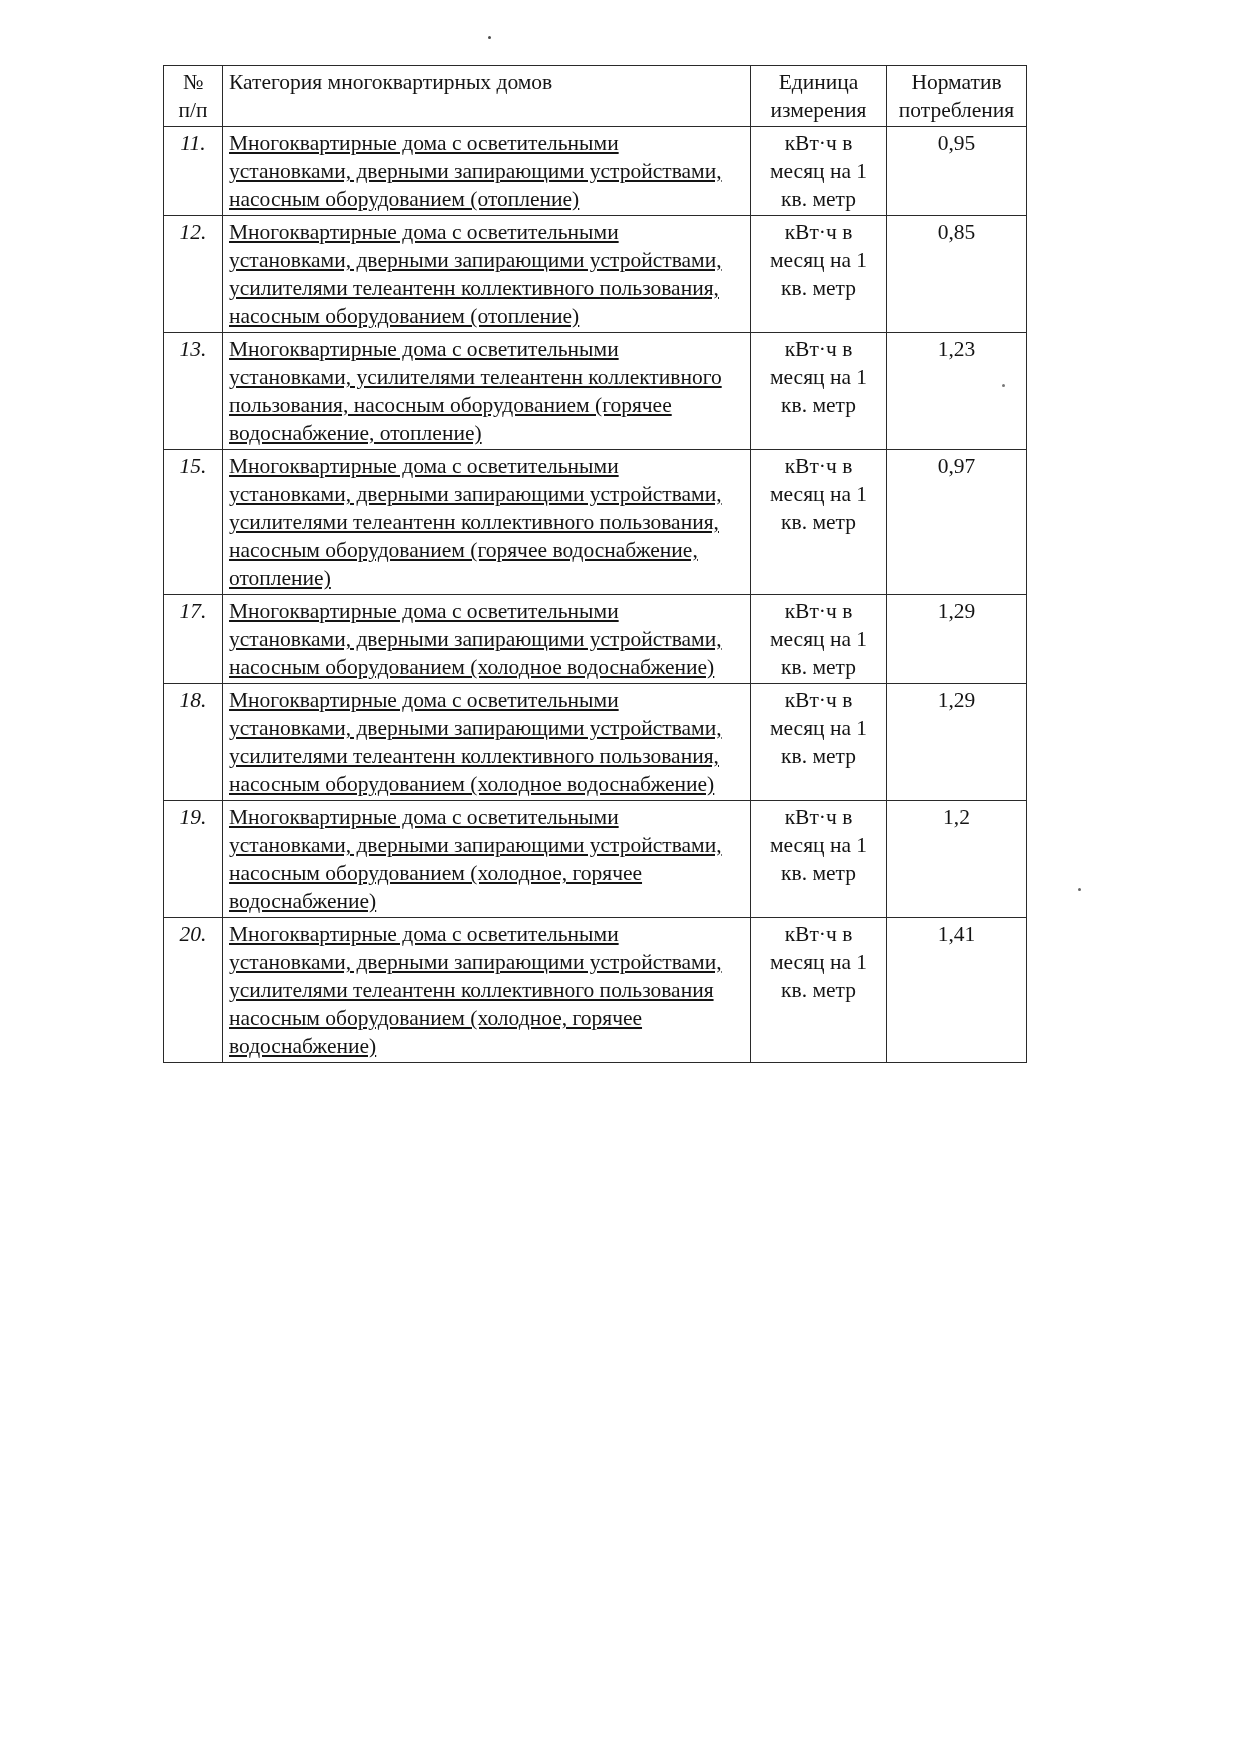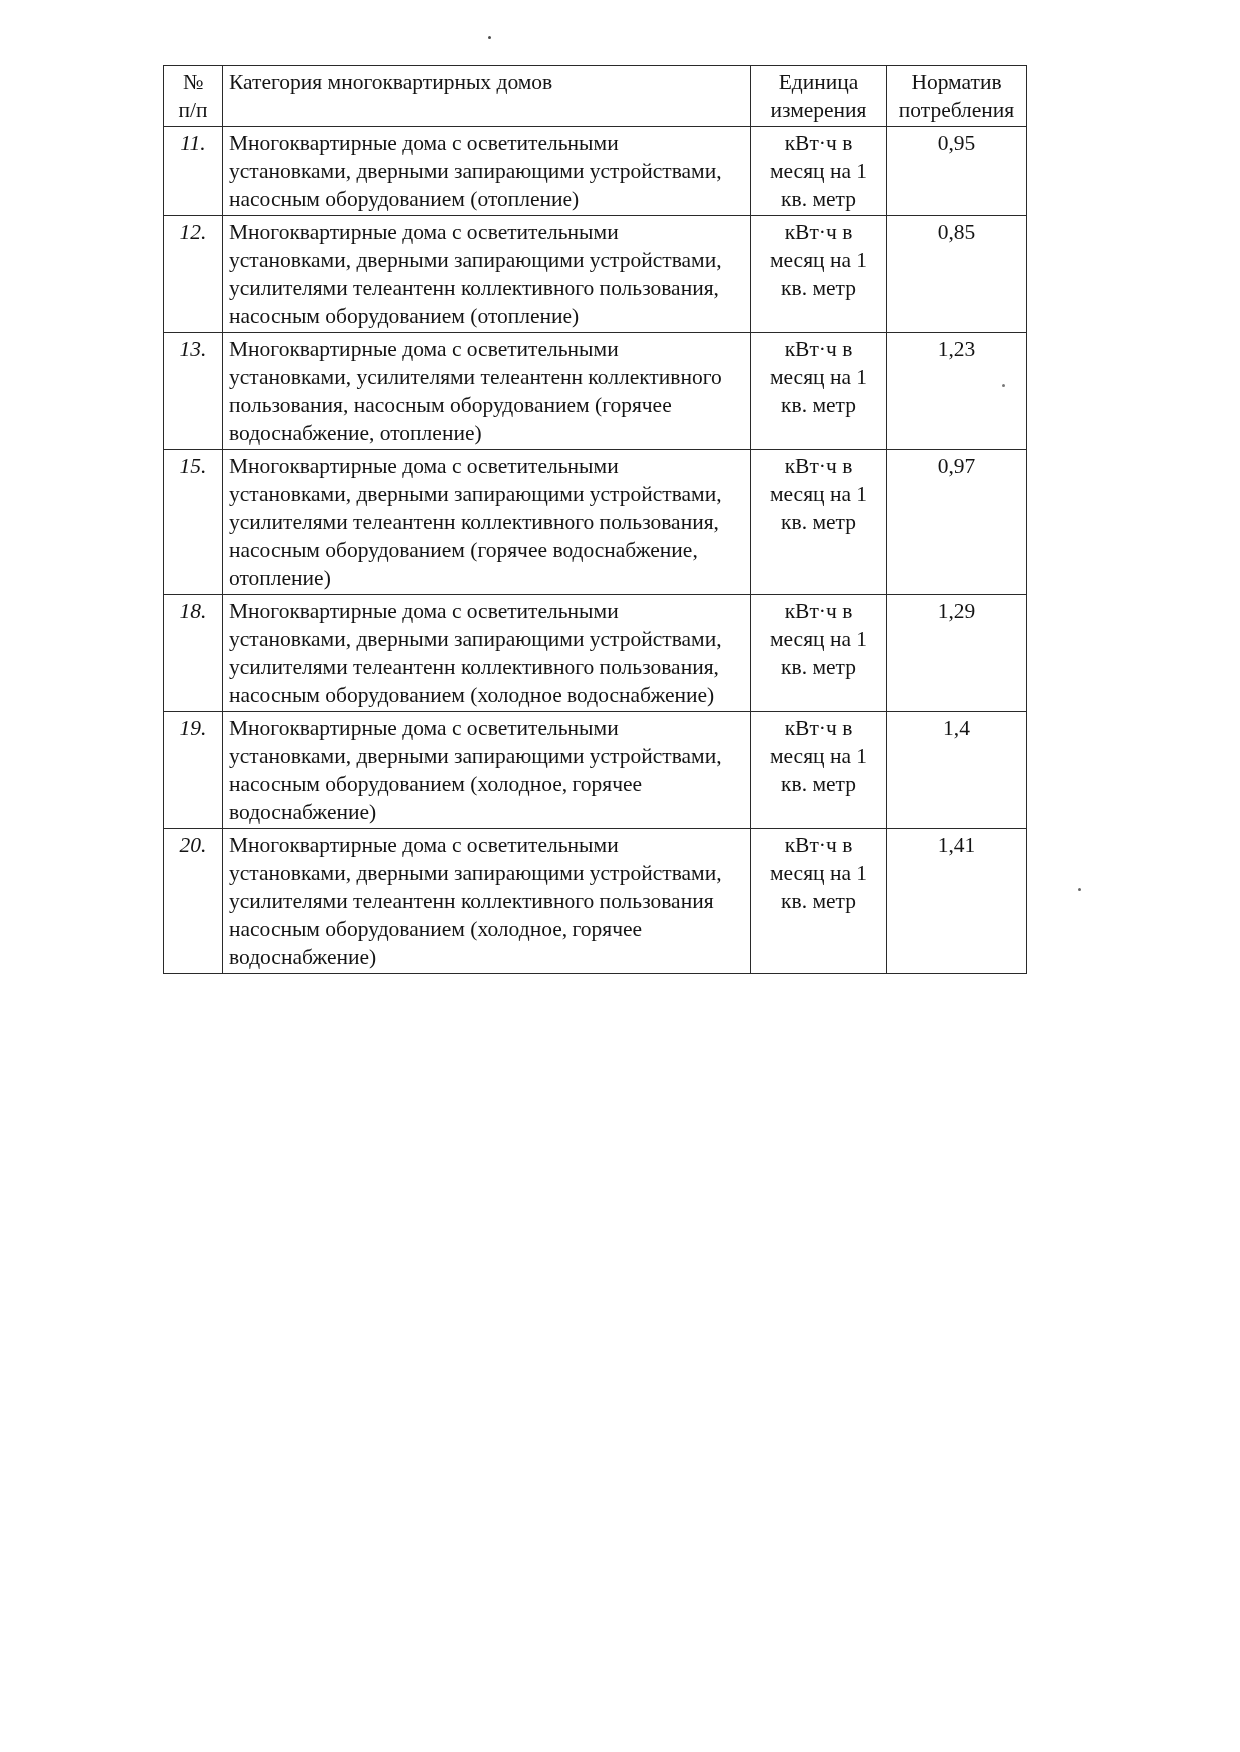--- a/index.html
+++ b/index.html
@@ -51,20 +51,21 @@
     text-align: center;
     padding-top: 3px;
     font-style: italic;
   }
   td.cat {
     text-align: left;
     padding-left: 10px;
     padding-right: 14px;
     padding-top: 3px;
     padding-bottom: 4px;
+    text-decoration: underline;
   }
   td.unit {
     text-align: center;
     padding: 3px 9px;
   }
   td.norm {
     text-align: center;
     padding-top: 3px;
     font-size: 22px;
   }
@@ -123,30 +124,36 @@
         <td class="unit">кВт·ч в месяц на 1 кв. метр</td>
         <td class="norm">1,23</td>
       </tr>
       <tr>
         <td class="num">15.</td>
         <td class="cat">Многоквартирные дома с осветительными установками, дверными запирающими устройствами, усилителями телеантенн коллективного пользования, насосным оборудованием (горячее водоснабжение, отопление)</td>
         <td class="unit">кВт·ч в месяц на 1 кв. метр</td>
         <td class="norm">0,97</td>
       </tr>
       <tr>
+        <td class="num">17.</td>
+        <td class="cat">Многоквартирные дома с осветительными установками, дверными запирающими устройствами, насосным оборудованием (холодное водоснабжение)</td>
+        <td class="unit">кВт·ч в месяц на 1 кв. метр</td>
+        <td class="norm">1,29</td>
+      </tr>
+      <tr>
         <td class="num">18.</td>
         <td class="cat">Многоквартирные дома с осветительными установками, дверными запирающими устройствами, усилителями телеантенн коллективного пользования, насосным оборудованием (холодное водоснабжение)</td>
         <td class="unit">кВт·ч в месяц на 1 кв. метр</td>
         <td class="norm">1,29</td>
       </tr>
       <tr>
         <td class="num">19.</td>
         <td class="cat">Многоквартирные дома с осветительными установками, дверными запирающими устройствами, насосным оборудованием (холодное, горячее водоснабжение)</td>
         <td class="unit">кВт·ч в месяц на 1 кв. метр</td>
-        <td class="norm">1,4</td>
+        <td class="norm">1,2</td>
       </tr>
       <tr>
         <td class="num">20.</td>
         <td class="cat">Многоквартирные дома с осветительными установками, дверными запирающими устройствами, усилителями телеантенн коллективного пользования насосным оборудованием (холодное, горячее водоснабжение)</td>
         <td class="unit">кВт·ч в месяц на 1 кв. метр</td>
         <td class="norm">1,41</td>
       </tr>
     </tbody>
   </table>
 

